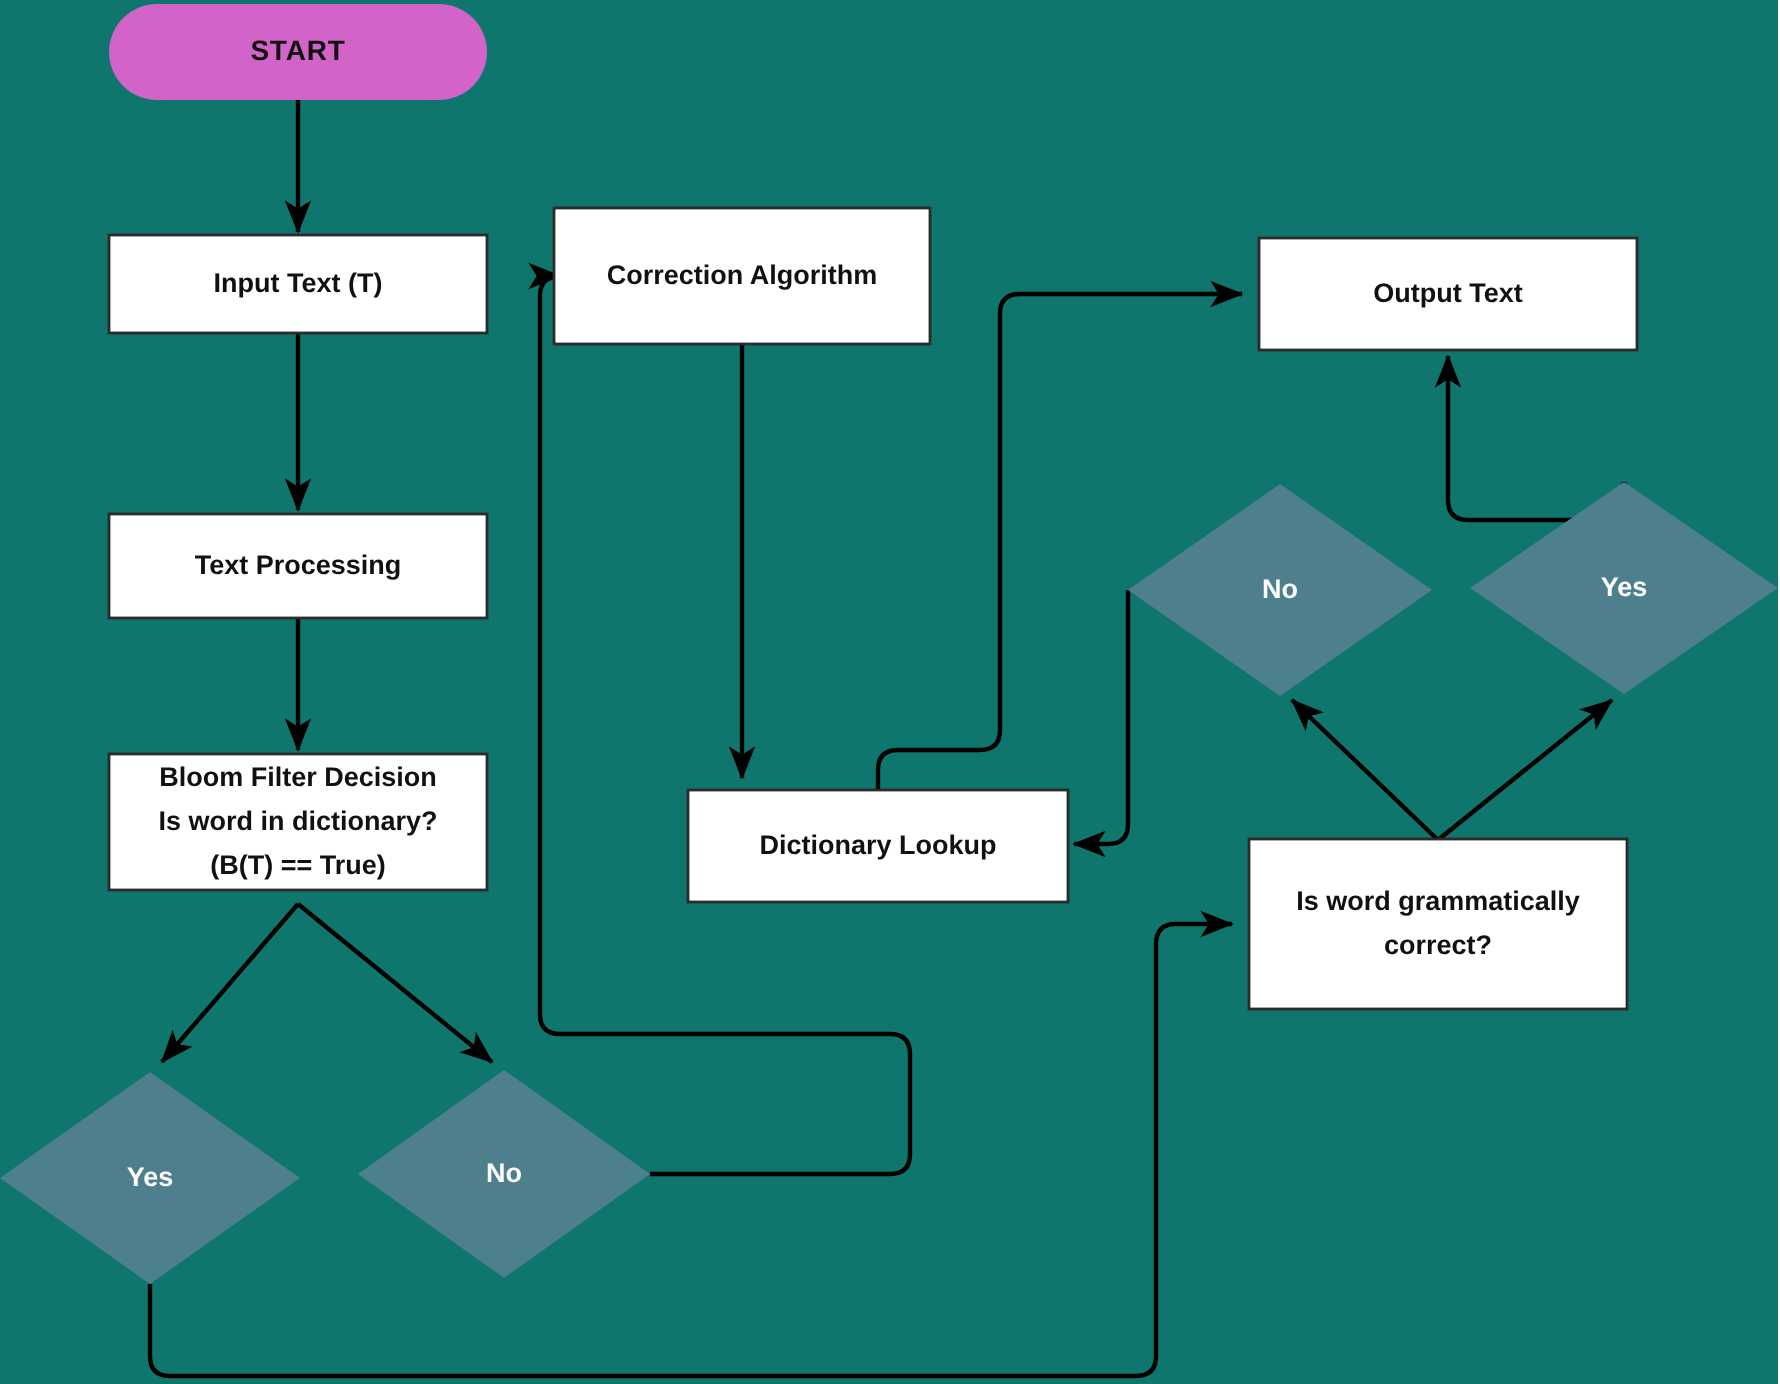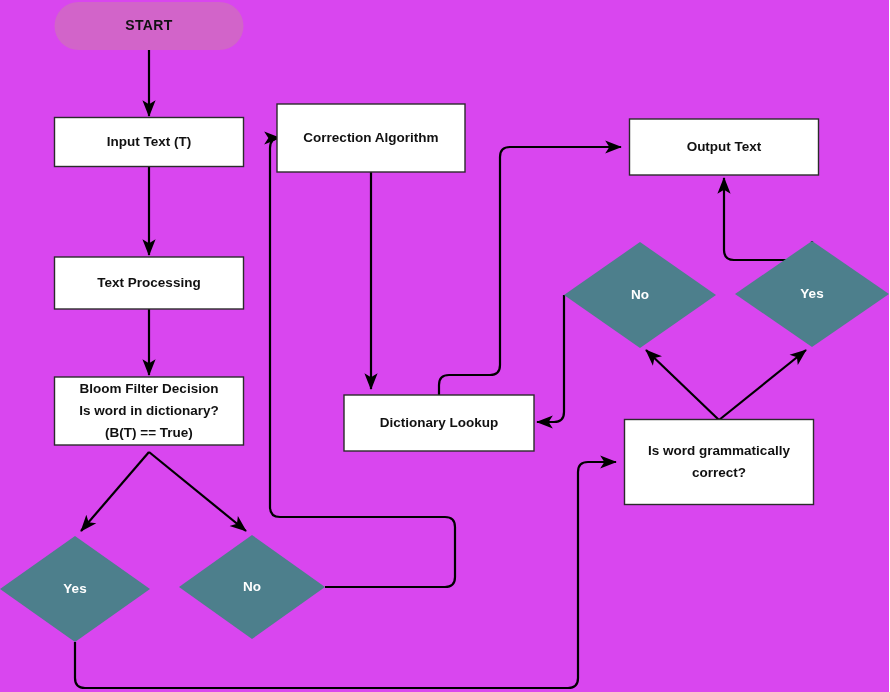--- a/index.html
+++ b/index.html
@@ -7,21 +7,21 @@
     padding: 0;
     background: #ffffff;
   }
   body {
     font-family: "Liberation Sans", sans-serif;
   }
   #canvas {
     position: relative;
     width: 889px;
     height: 692px;
-    background: #d946ef;
+    background: #0f766e;
     overflow: hidden;
   }
   svg.flow {
     position: absolute;
     left: 0;
     top: 0;
     width: 890px;
     height: 692px;
   }
   .node-label {

